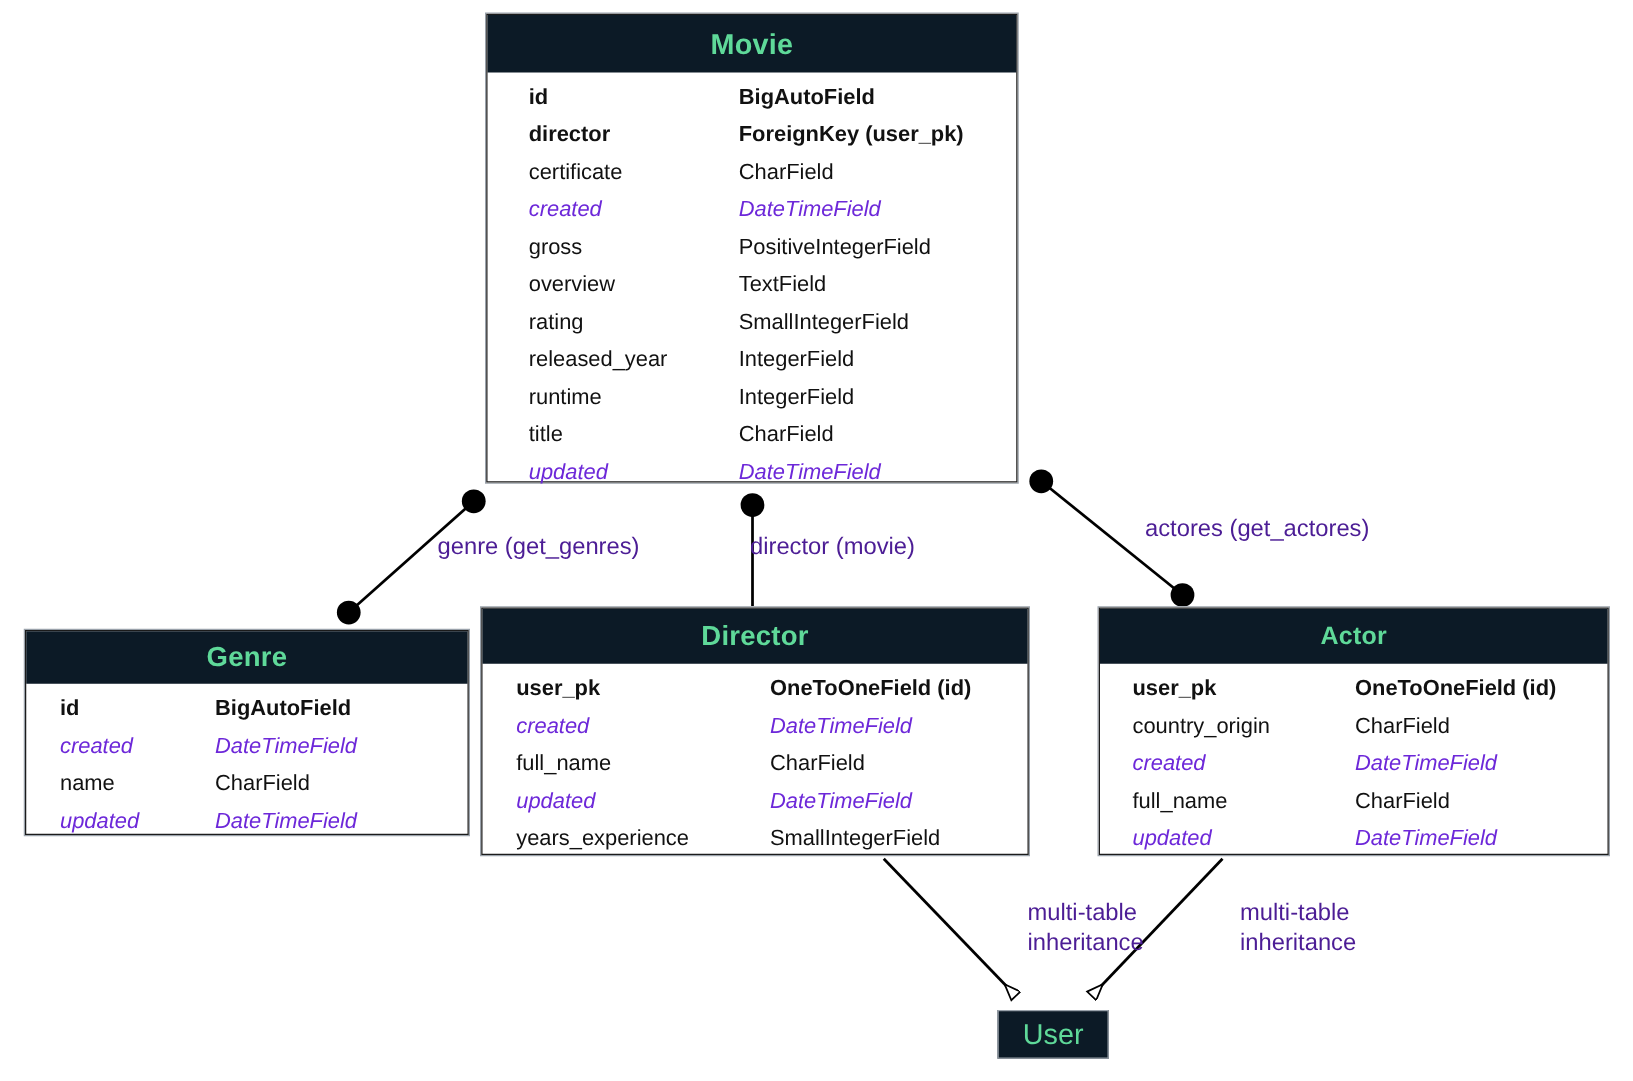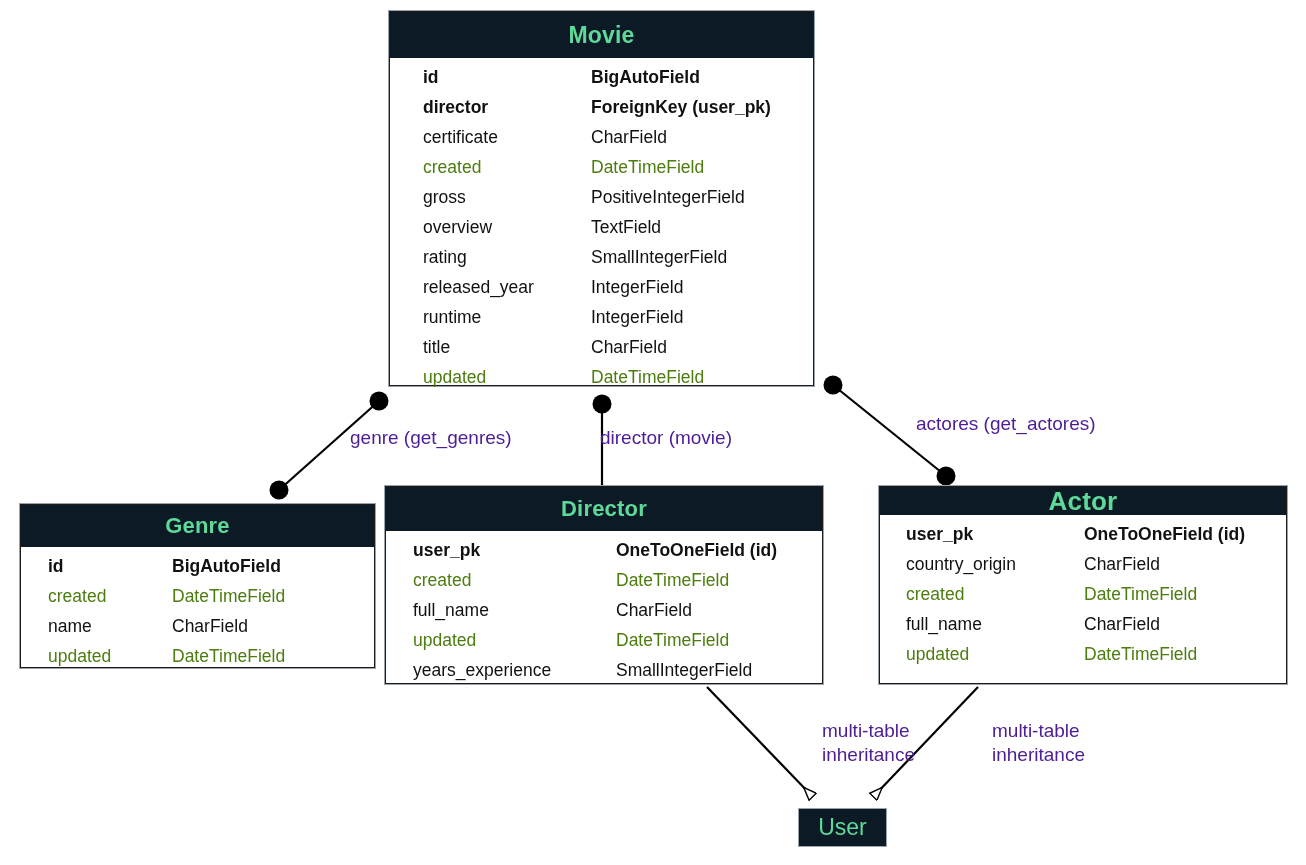--- a/index.html
+++ b/index.html
@@ -78,37 +78,37 @@
     overflow: hidden;
   }
   .field-type {
     flex: 1 1 auto;
     white-space: nowrap;
     overflow: hidden;
   }
   .field-row.bold .field-name,
   .field-row.bold .field-type { font-weight: bold; }
   .field-row.muted .field-name,
-  .field-row.muted .field-type { color: #4d7c0f; }
+  .field-row.muted .field-type { color: #6d28d9; font-style: italic; }
 
   
   #entity-movie { left: 388px; top: 10px; width: 427px; height: 377px; }
   #entity-movie .entity-header { height: 46px; font-size: 23px; }
   #entity-movie .field-name { width: 168px; padding-left: 33px; }
 
   #entity-genre { left: 19px; top: 503px; width: 357px; height: 166px; }
   #entity-genre .entity-header { height: 42px; font-size: 22px; }
   #entity-genre .field-name { width: 124px; padding-left: 27px; }
 
   #entity-director { left: 384px; top: 485px; width: 440px; height: 200px; }
   #entity-director .entity-header { height: 44px; font-size: 22px; }
   #entity-director .field-name { width: 203px; padding-left: 27px; }
 
   #entity-actor { left: 878px; top: 485px; width: 410px; height: 200px; }
-  #entity-actor .entity-header { height: 28px; font-size: 26px; }
+  #entity-actor .entity-header { height: 44px; font-size: 20px; }
   #entity-actor .field-name { width: 178px; padding-left: 26px; }
 
   
   .plain-node {
     position: absolute;
     box-sizing: border-box;
     background: #0c1a26;
     border: 1px solid #9aa2ab;
     color: #5fd999;
     display: flex;

